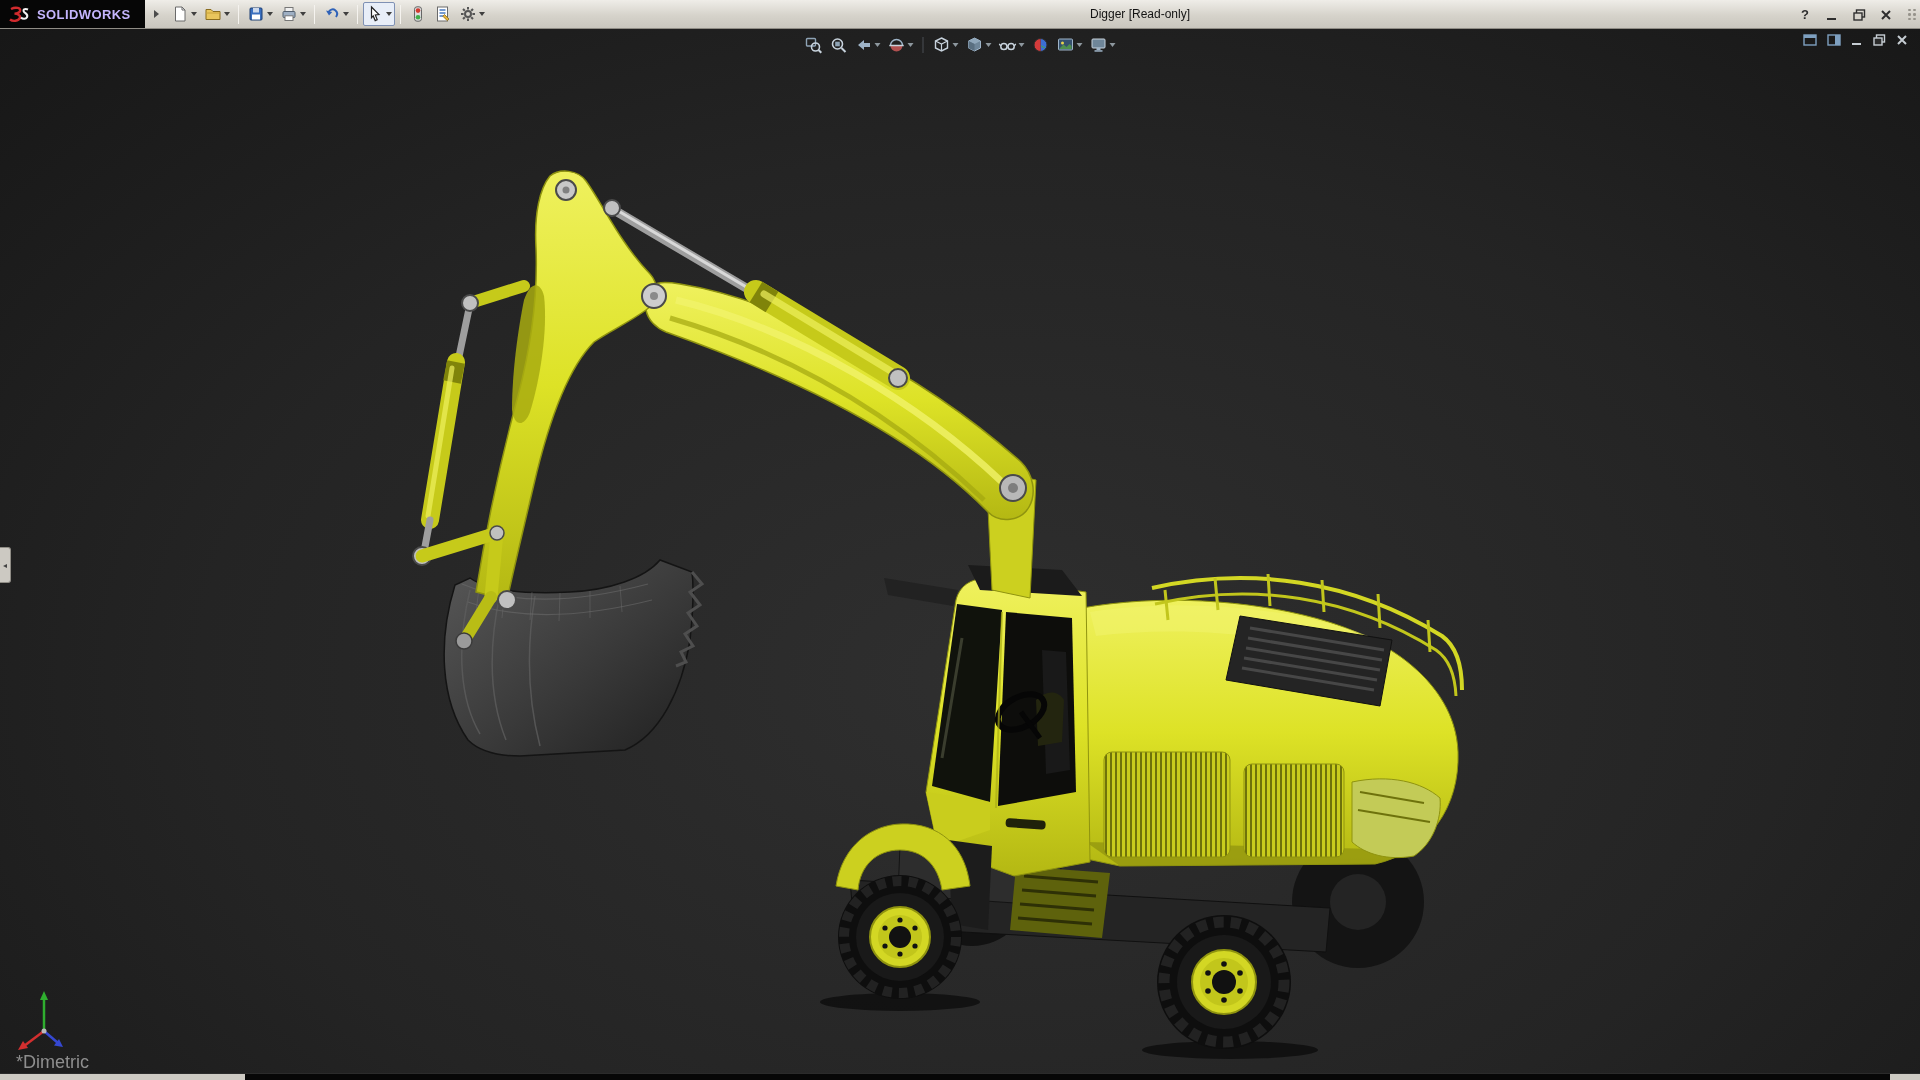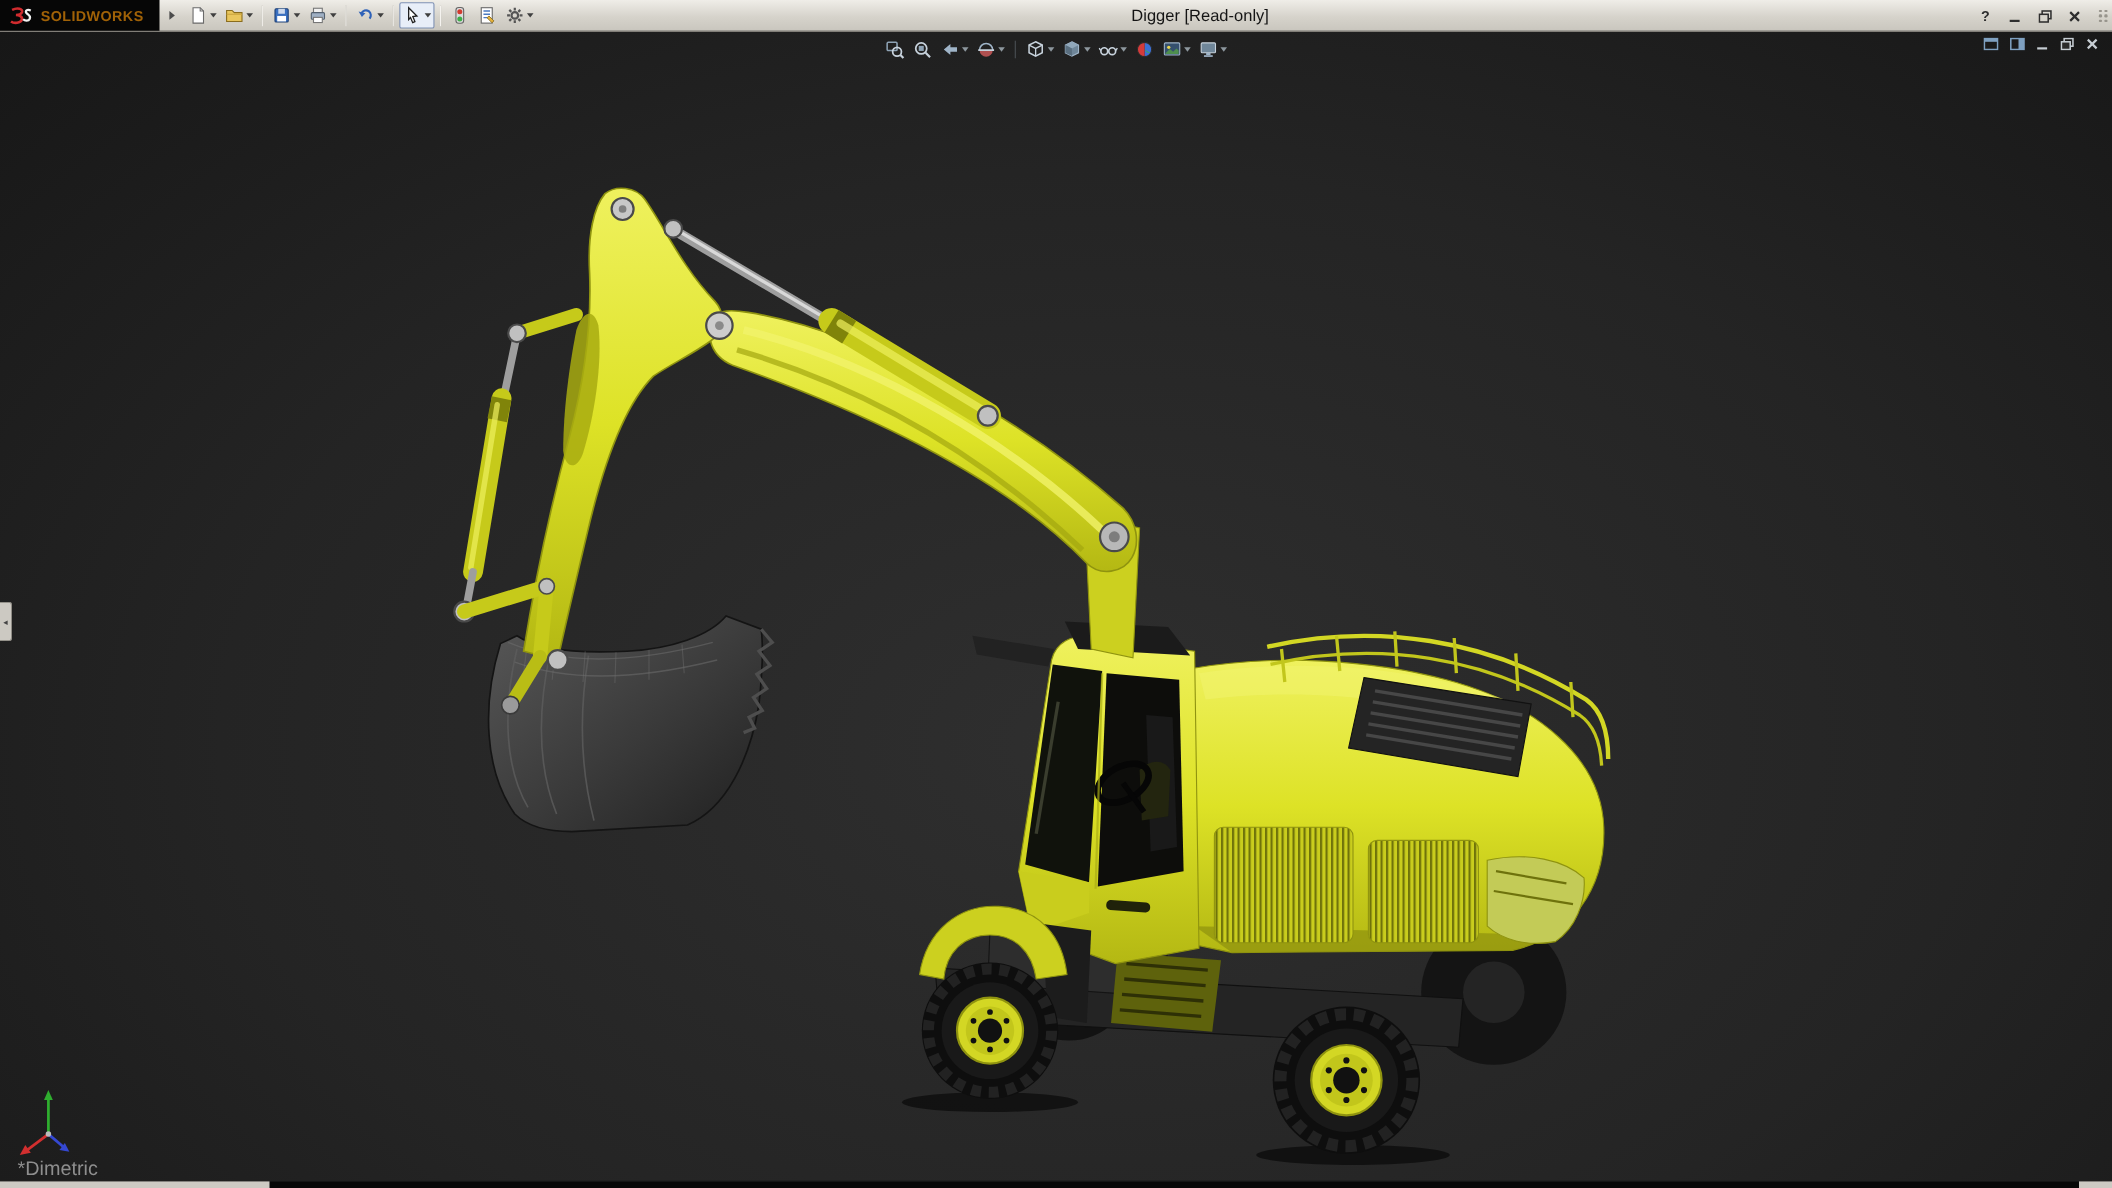--- a/index.html
+++ b/index.html
@@ -4,29 +4,29 @@
 <style>
   *{margin:0;padding:0;box-sizing:border-box}
   html,body{width:1920px;height:1080px;overflow:hidden;
     font-family:"Liberation Sans","DejaVu Sans",sans-serif;background:#000;position:relative}
 
   
   .titlebar{position:absolute;top:0;left:0;right:0;height:29px;
     background:linear-gradient(#efede8,#d6d3cb 55%,#c9c6be);
     border-bottom:1px solid #8f8c85;display:flex;align-items:center;z-index:30}
   .sw-logo{height:100%;background:#060606;display:flex;align-items:center;padding:0 14px 0 8px;gap:7px}
-  .brand{color:#a16207;font-weight:bold;font-size:13px;letter-spacing:.4px}
+  .brand{color:#c4b5fd;font-weight:bold;font-size:13px;letter-spacing:.4px}
   .logo-arrow{width:0;height:0;border-left:5px solid #4c4c4c;border-top:4px solid transparent;border-bottom:4px solid transparent;margin:0 9px}
   .main-toolbar{display:flex;align-items:center;gap:1px}
   .tbtn{display:flex;align-items:center;padding:2px 2px;border:1px solid transparent;border-radius:2px}
   .tbtn.active{border:1px solid #7f91b4;background:#e8eef8}
   .tbtn svg{display:block}
   .dd{width:0;height:0;border-top:4px solid #3f3f3f;border-left:3.5px solid transparent;border-right:3.5px solid transparent;margin-left:2px}
   .tsep{width:1px;height:19px;background:#a6a39b;border-right:1px solid #f5f3ef;margin:0 4px}
-  .window-title{position:absolute;left:1091px;transform:translateX(-50%);font-size:15px;color:#141414;white-space:nowrap}
+  .window-title{position:absolute;left:1140px;transform:translateX(-50%);font-size:12px;color:#141414;white-space:nowrap}
   .win-controls{position:absolute;right:4px;top:0;height:29px;display:flex;align-items:center;gap:11px}
   .wbtn{display:flex;align-items:center;justify-content:center;width:16px;height:18px;color:#2e2e2e}
   .help-glyph{font-size:13px;font-weight:bold;color:#2e2e2e}
   .grip{display:grid;grid-template-columns:3px 3px;grid-gap:2px;margin-left:3px}
   .grip i{width:2.5px;height:2.5px;background:#97948c;border-radius:50%}
 
   
   .viewport{position:absolute;top:29px;left:0;right:0;bottom:7px;
     background:radial-gradient(ellipse 1450px 950px at 52% 62%, #2f2f2f 0%, #242424 55%, #161616 100%);z-index:1}
   .model-svg{position:absolute;left:0;top:0;width:1920px;height:1044px}

